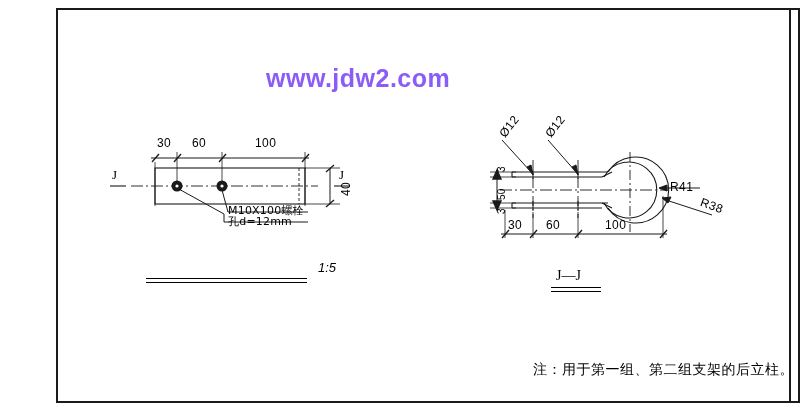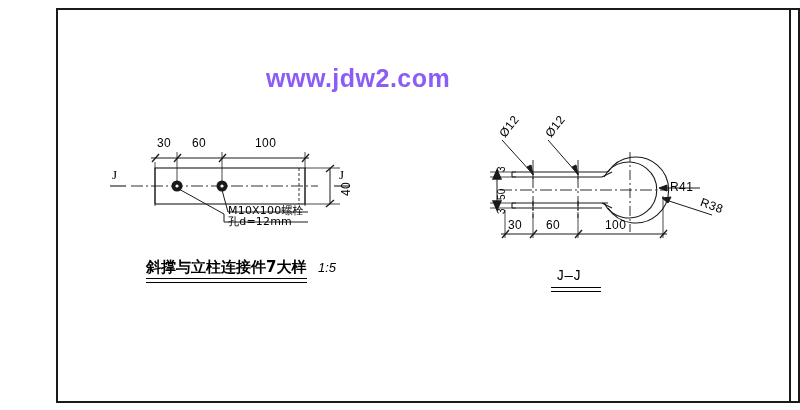--- a/index.html
+++ b/index.html
@@ -17,21 +17,21 @@
   #watermark{position:absolute;left:218px;top:64px;color:#8b5cf6;
              font-size:25px;font-weight:600;letter-spacing:.5px;margin-left:48px;}
 
   .jmark{font-size:13px;font-family:"Liberation Serif",serif;}
 
   #title-left{position:absolute;left:146px;top:258px;font-size:15px;font-weight:600;}
   #scale-left{position:absolute;left:318px;top:260px;font-size:13px;font-style:italic;}
   #title-underline{position:absolute;left:146px;top:278px;width:161px;height:0;
                    border-top:1.5px solid #000;border-bottom:1px solid #000;height:3px;}
 
-  #jj-label{position:absolute;left:556px;top:268px;font-size:14px;font-family:Liberation Mono, monospace;}
+  #jj-label{position:absolute;left:556px;top:268px;font-size:14px;font-family:Liberation Serif, serif;}
   #jj-underline{position:absolute;left:551px;top:287px;width:50px;height:3px;
                 border-top:1.5px solid #000;border-bottom:1px solid #000;}
 
   #note{position:absolute;left:533px;top:361px;font-size:14px;letter-spacing:.5px;}
 
   .bolt-cn{font-size:11px;}
   .rot90{transform:rotate(-90deg);transform-origin:left top;}
   .rotm45{transform:rotate(-52deg);transform-origin:left top;}
 </style>
 </head>
@@ -196,35 +196,35 @@
   <div class="lbl dimsm cn bolt-cn" style="left:228px;top:205px;">M10X100螺栓</div>
   <div class="lbl dimsm cn bolt-cn" style="left:228px;top:216px;">孔d=12mm</div>
 
   <div class="lbl jmark" style="left:112px;top:168px;">
     <span>J</span>
   </div>
   <div class="lbl jmark" style="left:339px;top:168px;">
     <span>J</span>
   </div>
 
-  <div id="title-left" class="cn">斜撑与立柱连接件7大样</div>
   <div id="scale-left">1:5</div>
   <div id="title-underline"></div>
 
   <div class="lbl dim rotm45" style="left:497px;top:132px;">Ø12</div>
   <div class="lbl dim rotm45" style="left:543px;top:132px;">Ø12</div>
 
   <div class="lbl dim" style="left:670px;top:181px;">R41</div>
   <div class="lbl dim" style="left:703px;top:196px;transform:rotate(20deg);transform-origin:left top;">R38</div>
 
   <div class="lbl dim" style="left:508px;top:219px;">30</div>
   <div class="lbl dim" style="left:546px;top:219px;">60</div>
   <div class="lbl dim" style="left:605px;top:219px;">100</div>
 
   <div class="lbl dimsm rot90" style="left:497px;top:172px;">3</div>
   <div class="lbl dimsm rot90" style="left:497px;top:200px;">50</div>
   <div class="lbl dimsm rot90" style="left:497px;top:214px;">3</div>
 
   <div id="jj-label">J—J</div>
   <div id="jj-underline"></div>
 
+  <div id="note" class="cn">注：用于第一组、第二组支架的后立柱。</div>
 
 </div>
 
 </body></html>

